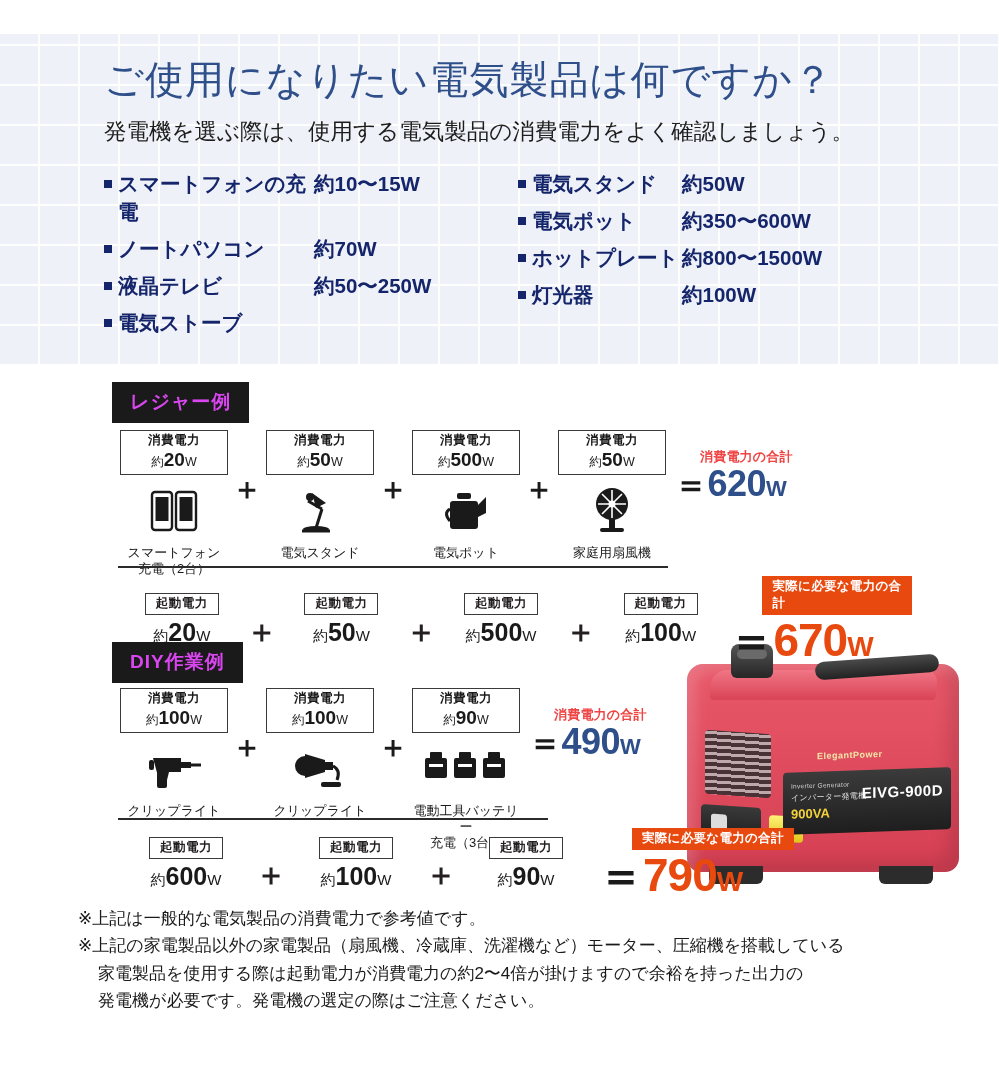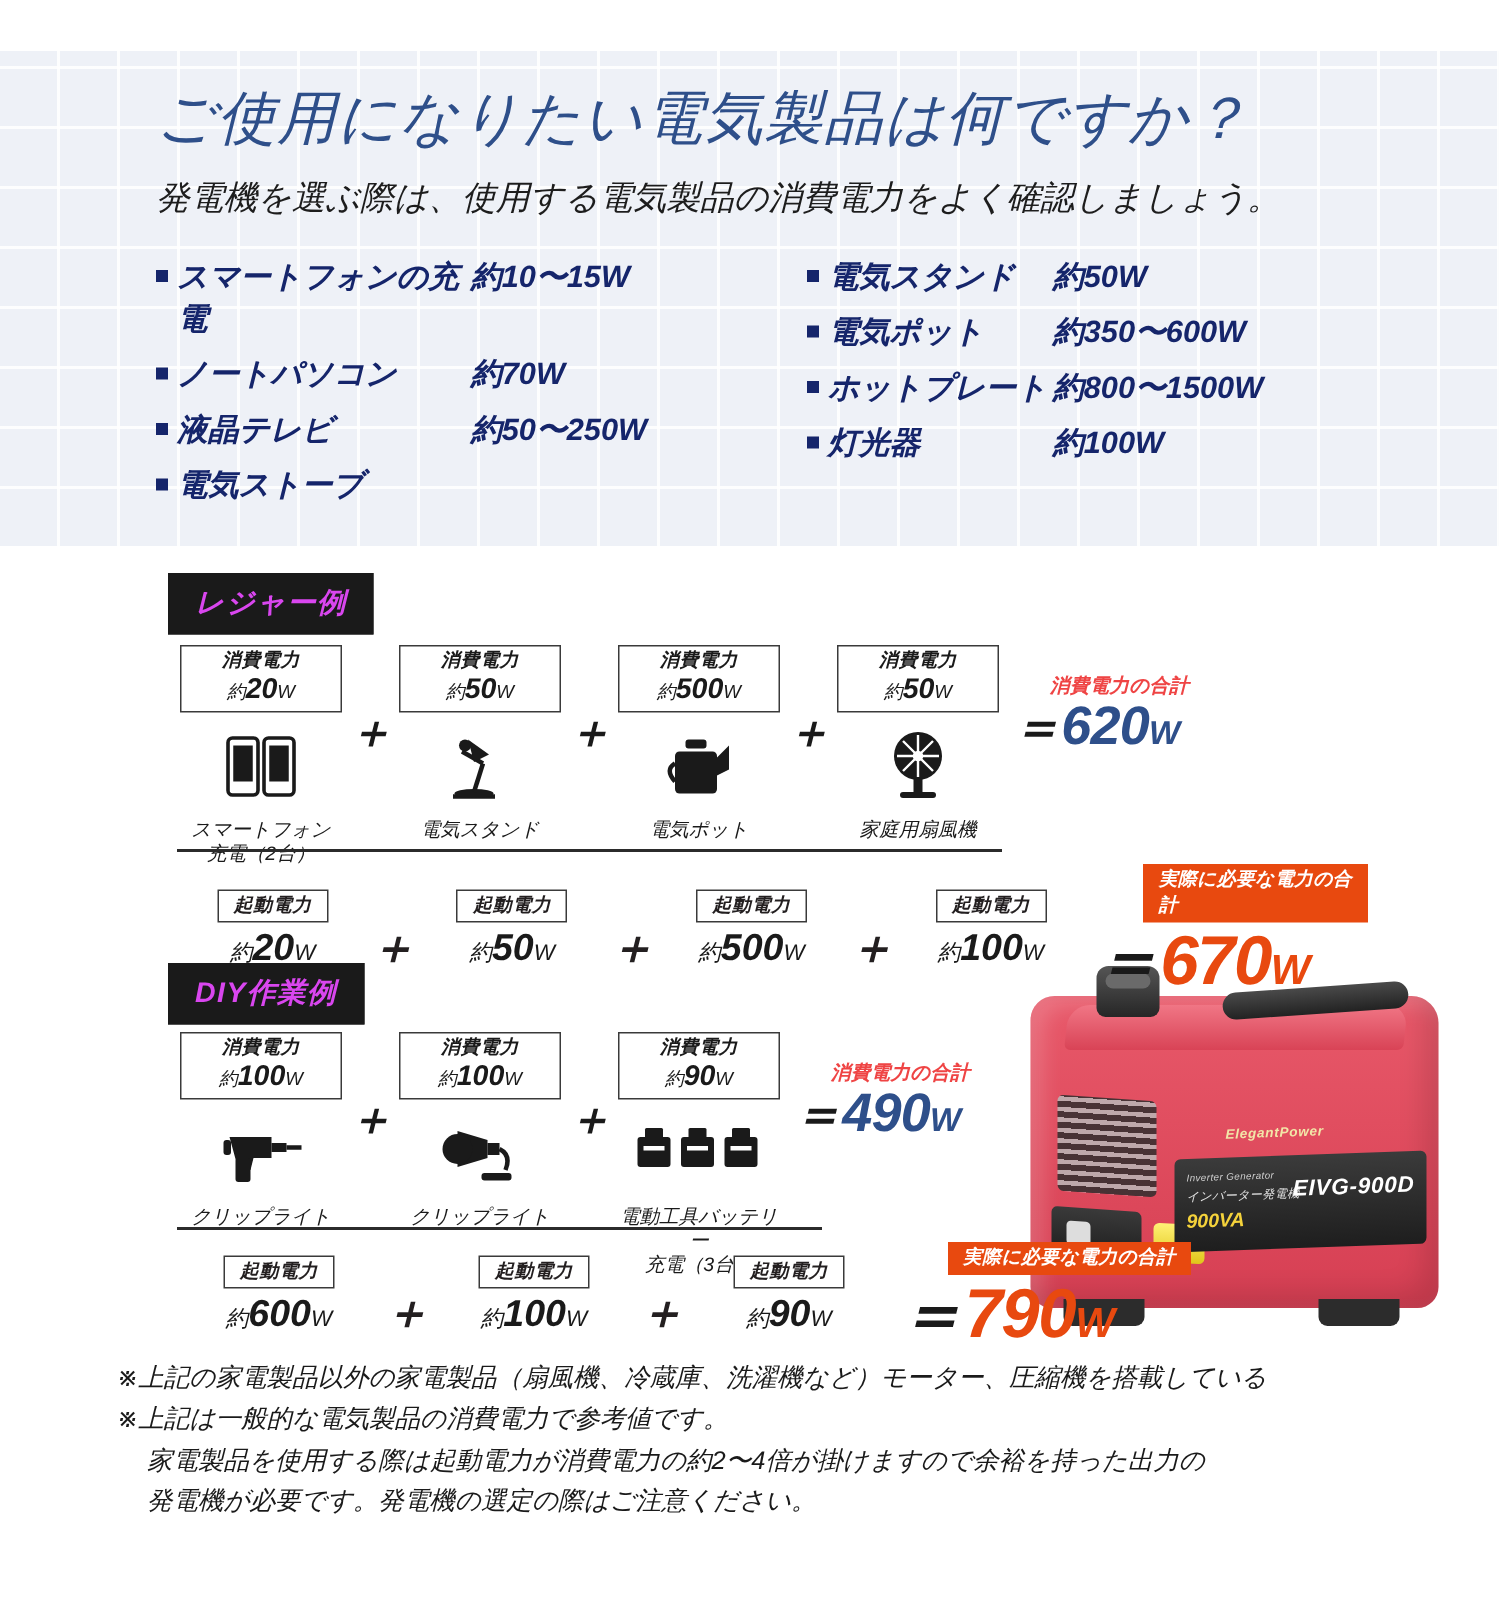--- a/index.html
+++ b/index.html
@@ -3,21 +3,21 @@
 <meta charset="utf-8">
 <style>
   * { box-sizing: border-box; margin: 0; padding: 0; }
   html, body {
     width: 999px; height: 1080px;
     font-family: "Liberation Sans", "DejaVu Sans", sans-serif;
     background: #ffffff;
     color: #231f20;
     overflow: hidden;
   }
-  .page { position: relative; width: 807px; height: 1080px; background:#fff;font-style:italic; }
+  .page { position: relative; width: 807px; height: 1080px; background:#fff; }
 
   
   .top-panel {
     position: absolute;
     left: 0; top: 34px; width: 999px; height: 330px;
     background:
       repeating-linear-gradient(90deg, rgba(255,255,255,0) 0 38px, rgba(255,255,255,0.9) 38px 40px),
       repeating-linear-gradient(0deg, rgba(255,255,255,0) 0 38px, rgba(255,255,255,0.9) 38px 40px),
       #eef1f7;
   }
@@ -33,21 +33,21 @@
     margin-top: 12px;
     font-size: 22.5px;
     color: #1d1d1d;
     letter-spacing: 0px;
     line-height: 1.3;
   }
 
   .appliance-cols {
     margin-top: 24px;
     display: flex;
-    gap: 56px;
+    gap: 36px;
     font-size: 20.5px;
     color: #15256b;
   }
   .appliance-col { display: flex; flex-direction: column; gap: 9px; }
   .appliance-row { display: flex; align-items: baseline; }
   .bullet {
     display: inline-block;
     width: 8px; height: 8px;
     background: #15256b;
     margin-right: 6px;
@@ -603,19 +603,19 @@
       <span class="slbl">起動電力</span>
       <div class="sval"><span>約</span><b>90</b><span>W</span></div>
     </div>
     <div class="need-block">
       <span class="nl">実際に必要な電力の合計</span>
       <div class="nv"><span class="eq">＝</span><span>790</span><span class="u">W</span></div>
     </div>
   </div>
 
   <div class="notes">
+    <p>※上記は一般的な電気製品の消費電力で参考値です。</p>
     <p>※上記の家電製品以外の家電製品（扇風機、冷蔵庫、洗濯機など）モーター、圧縮機を搭載している</p>
-    <p>※上記は一般的な電気製品の消費電力で参考値です。</p>
     <p class="ind">家電製品を使用する際は起動電力が消費電力の約2〜4倍が掛けますので余裕を持った出力の</p>
     <p class="ind">発電機が必要です。発電機の選定の際はご注意ください。</p>
   </div>
 
 </div>
 
 </body></html>

